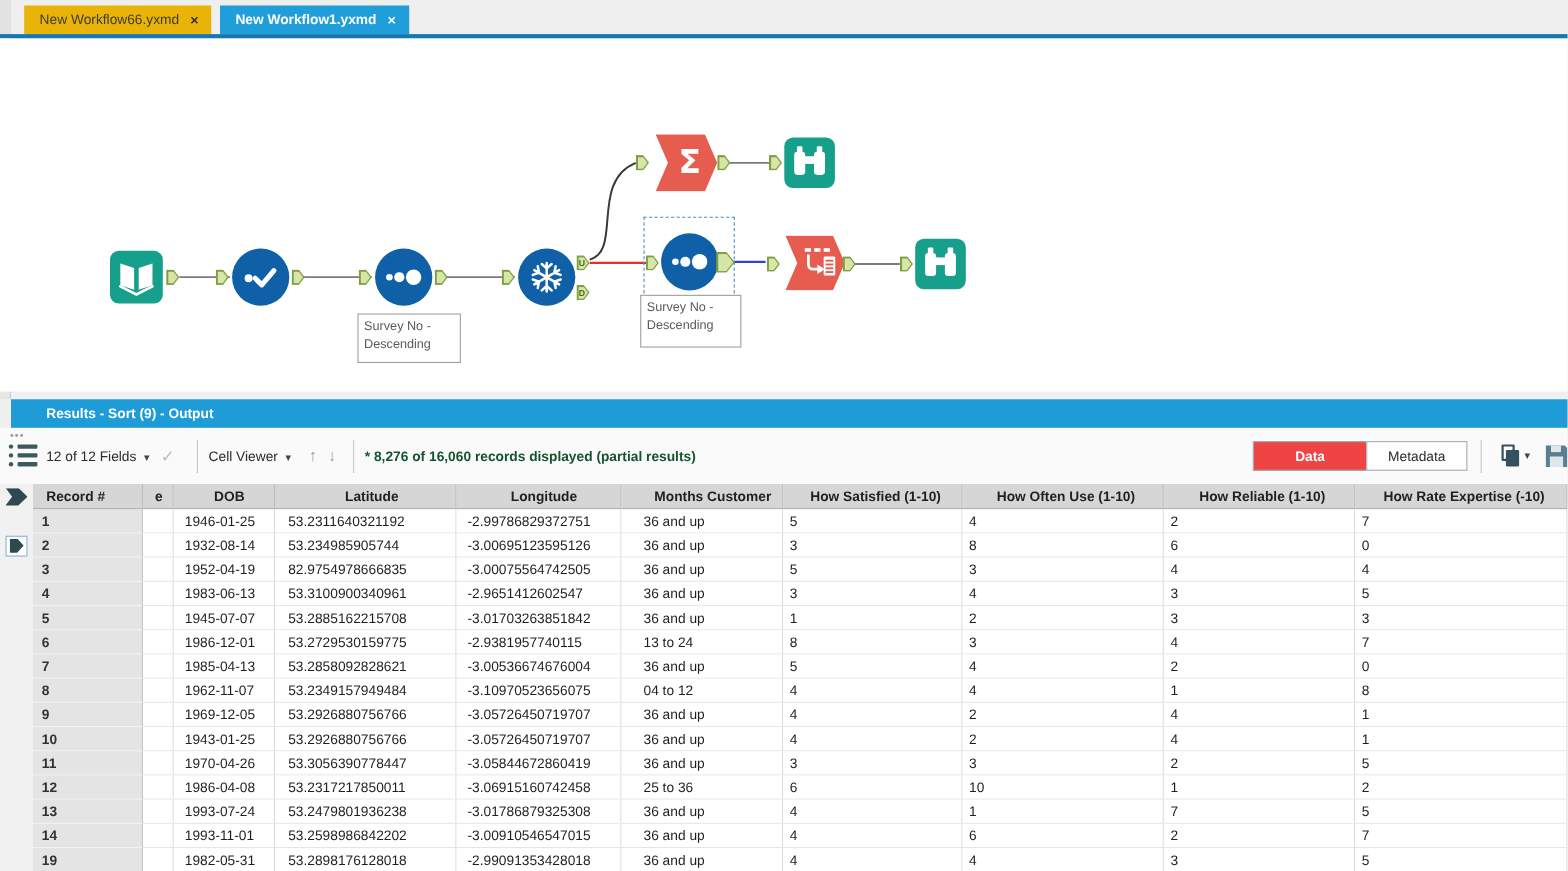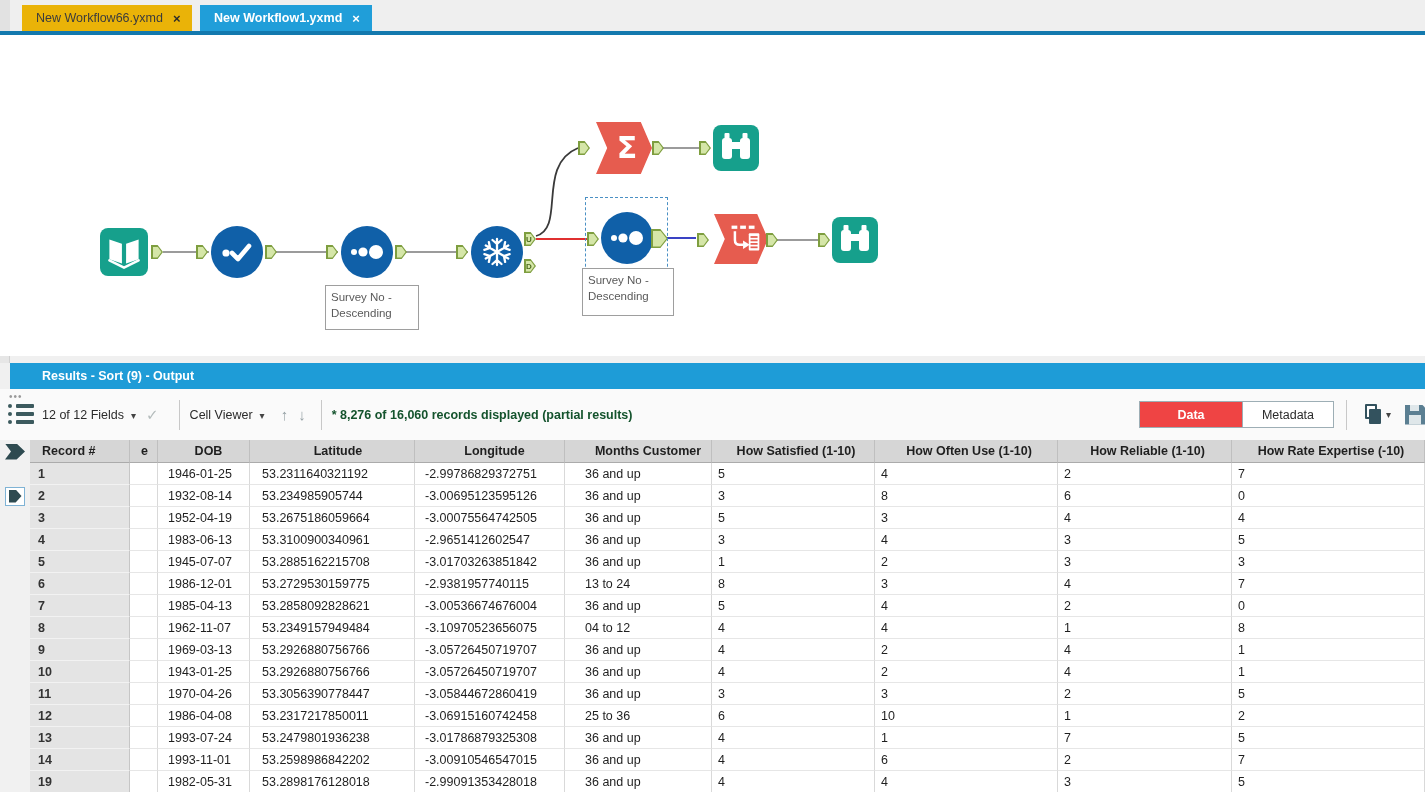--- a/index.html
+++ b/index.html
@@ -313,21 +313,21 @@
       <div class="td c6">3</div>
       <div class="td c7">8</div>
       <div class="td c8">6</div>
       <div class="td c9">0</div>
     </div>
     <div class="tr">
       <div class="td g"></div>
       <div class="td c0 rec">3</div>
       <div class="td c1"></div>
       <div class="td c2">1952-04-19</div>
-      <div class="td c3">53.2675186059664</div>
+      <div class="td c3">82.9754978666835</div>
       <div class="td c4">-3.00075564742505</div>
       <div class="td c5">36 and up</div>
       <div class="td c6">5</div>
       <div class="td c7">3</div>
       <div class="td c8">4</div>
       <div class="td c9">4</div>
     </div>
     <div class="tr">
       <div class="td g"></div>
       <div class="td c0 rec">4</div>
@@ -390,21 +390,21 @@
       <div class="td c5">04 to 12</div>
       <div class="td c6">4</div>
       <div class="td c7">4</div>
       <div class="td c8">1</div>
       <div class="td c9">8</div>
     </div>
     <div class="tr">
       <div class="td g"></div>
       <div class="td c0 rec">9</div>
       <div class="td c1"></div>
-      <div class="td c2">1969-03-13</div>
+      <div class="td c2">1969-12-05</div>
       <div class="td c3">53.2926880756766</div>
       <div class="td c4">-3.05726450719707</div>
       <div class="td c5">36 and up</div>
       <div class="td c6">4</div>
       <div class="td c7">2</div>
       <div class="td c8">4</div>
       <div class="td c9">1</div>
     </div>
     <div class="tr">
       <div class="td g"></div>

